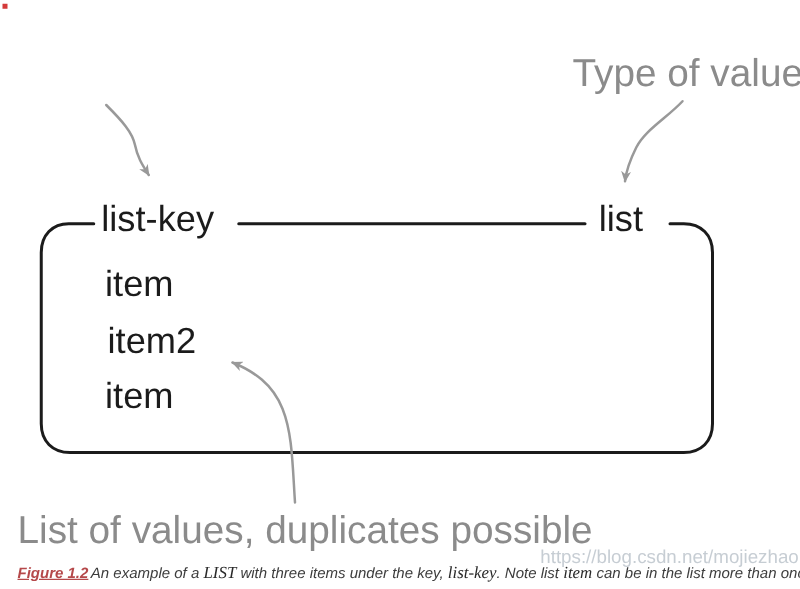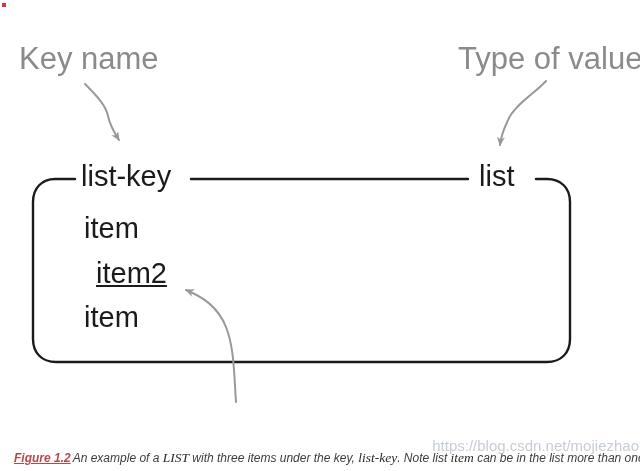--- a/index.html
+++ b/index.html
@@ -77,32 +77,32 @@
 
     <path d="M 191 179 L 468 179" fill="none" stroke="#1b1b1b" stroke-width="2.4" stroke-linecap="round"></path>
 
     <path d="M 85 84 C 98 97 106 106 108 116 C 110 126 114 132 119 140" fill="none" stroke="#999999" stroke-width="2" stroke-linecap="round" marker-end="url(#ah)"></path>
 
     <path d="M 546 81 C 534 94 516 104 509 118 C 504 128 501 136 500 145" fill="none" stroke="#999999" stroke-width="2" stroke-linecap="round" marker-end="url(#ah)"></path>
 
     <path d="M 236 402 C 234 372 234 347 226 327 C 218 307 203 297 186 290" fill="none" stroke="#999999" stroke-width="2" stroke-linecap="round" marker-end="url(#ah)"></path>
   </svg>
 
-  <div class="abs annot" style="left:19px; top:41px;">Key name</div>
 
   <div class="abs annot" style="left:458px; top:41px;">Type of value</div>
 
+  <div class="abs annot" style="left:14px; top:406px;">List of values, duplicates possible</div>
 
   <div class="abs diagtext" style="left:81px; top:160px;">list-key</div>
 
   <div class="abs diagtext" style="left:479px; top:160px;">list</div>
 
   <div class="abs diagtext" style="left:84px; top:212px;">item</div>
 
-  <div class="abs diagtext" style="left:96px; top:257px;text-decoration:underline;">item2</div>
+  <div class="abs diagtext" style="left:86px; top:257px;">item2</div>
 
   <div class="abs diagtext" style="left:84px; top:301px;">item</div>
 
   <div class="abs caption">
     <span class="fig">Figure 1.2</span><span>An example of a </span><span class="code">LIST</span><span> with three items under the key, </span><span class="code">list-key</span><span>. Note list </span><span class="code">item</span><span> can be in the list more than once.</span>
   </div>
 
   <div class="abs watermark">https://blog.csdn.net/mojiezhao</div>
 
 </div>

